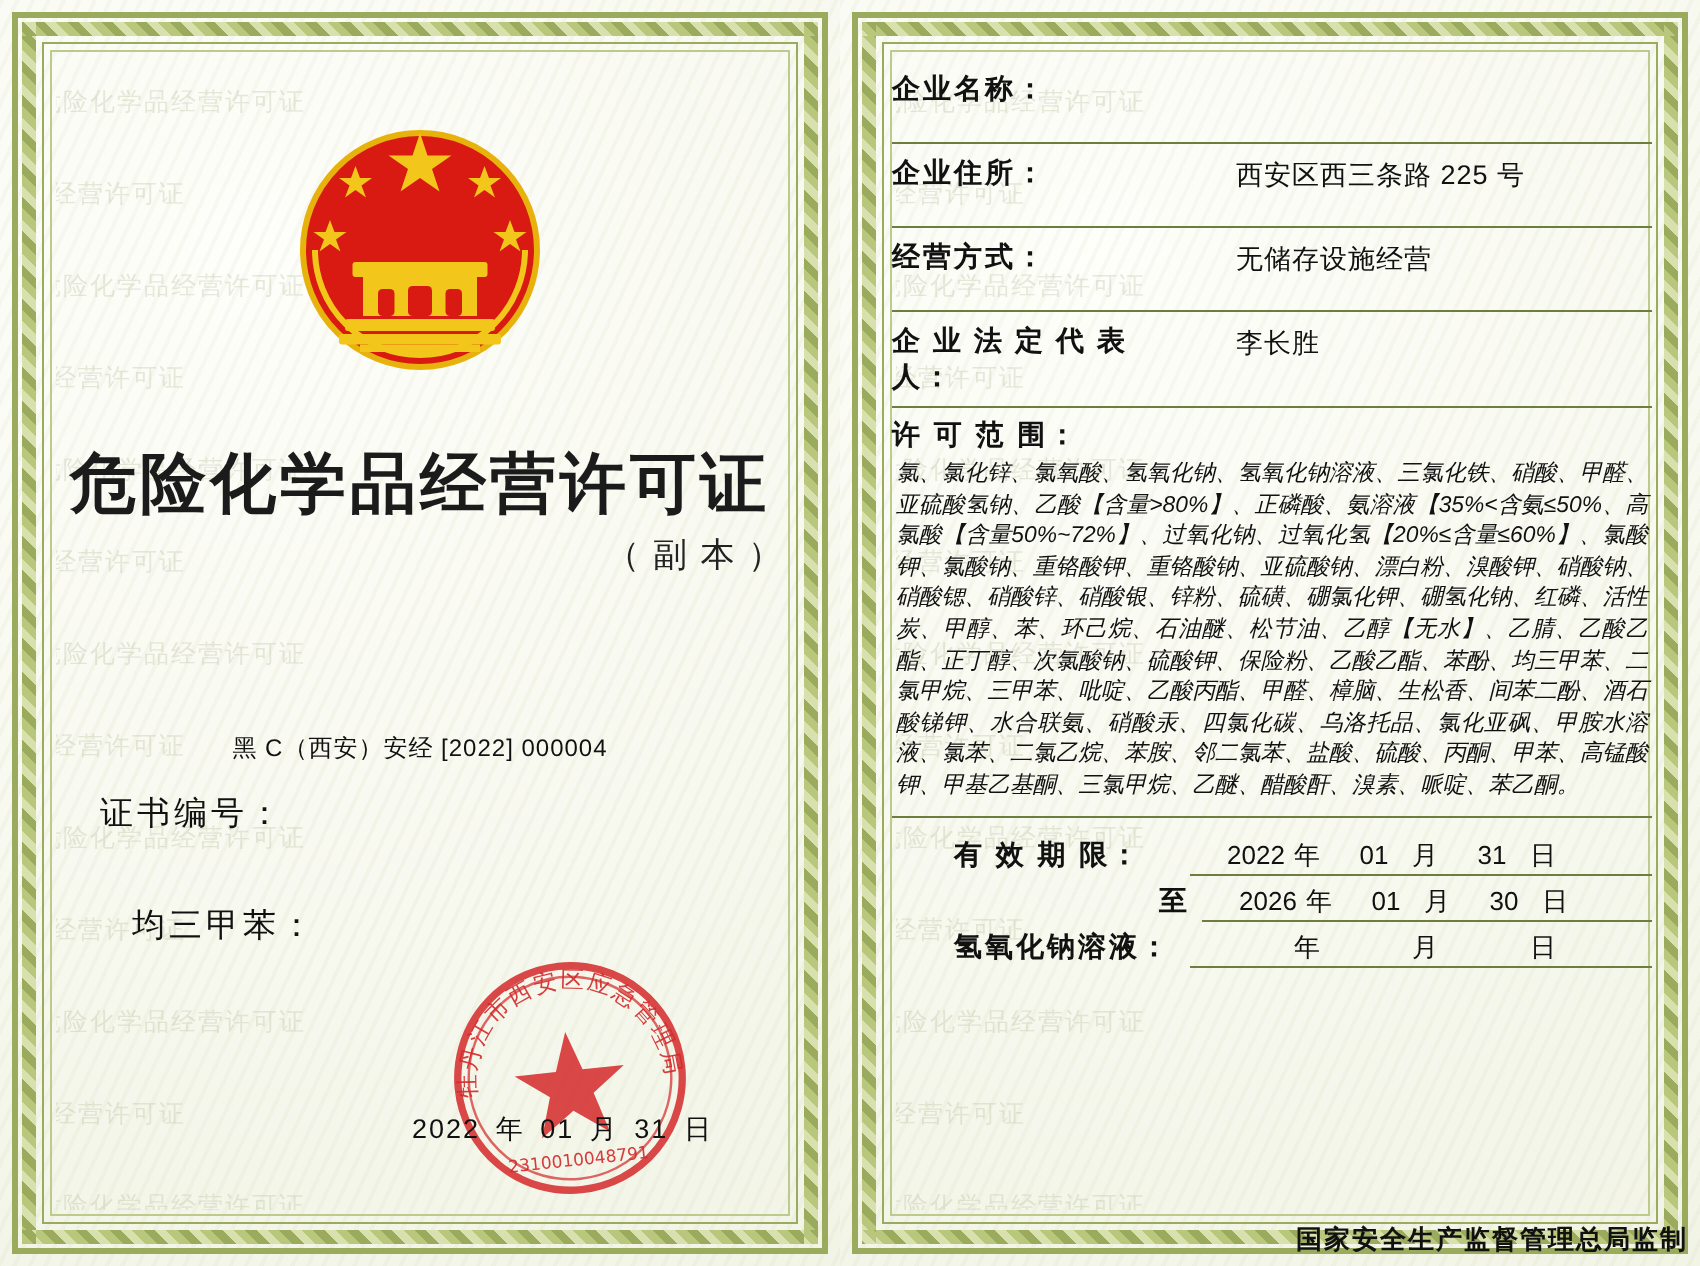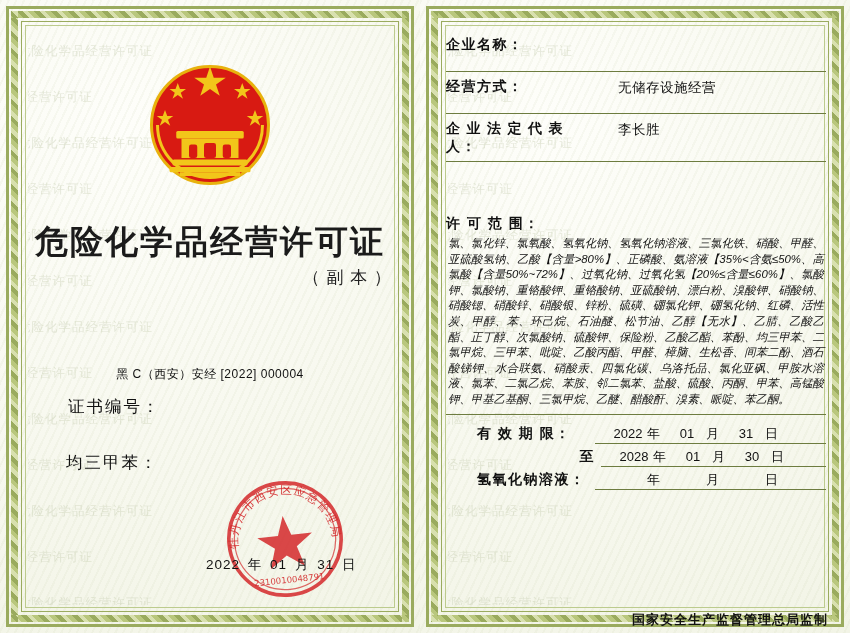--- a/index.html
+++ b/index.html
@@ -89,21 +89,21 @@
     font-size:12px;
     color:#111;
     letter-spacing:.5px;
   }
   .field-row{
     position:absolute;
     font-size:16.5px;
     color:#111;
     letter-spacing:2px;
   }
-  .f-certno{left:40px;top:368px;}
+  .f-certno{left:22px;top:368px;}
   .f-issuer{left:38px;top:424px;}
 
   .date-line{
     position:absolute;left:175px;top:528px;
     font-size:13.5px;color:#111;letter-spacing:1px;text-align:right;
   }
   .date-line span.v{padding:0 3px;}
 
   
   .seal{
@@ -132,21 +132,20 @@
   .rvalue{
     flex:1;
     font-size:13.5px;color:#111;
     padding-left:14px;
     letter-spacing:.5px;
     line-height:19px;
   }
   .scope-row{
     border-bottom:1px solid #6d7c3f;
     padding:5px 0 6px 0;
-    margin-top:48px;
   }
   .scope-head{
     font-size:14px;font-weight:bold;color:#111;letter-spacing:1.5px;
     margin-bottom:3px;
   }
   .scope-text{
     font-size:11.4px;line-height:15.6px;color:#111;
     text-align:justify;
     padding:0 2px;
     font-style:italic;
@@ -155,21 +154,21 @@
   .vrow{display:flex;align-items:center;margin-bottom:4px;}
   .vlabel{
     width:118px;flex:0 0 118px;
     font-size:14px;font-weight:bold;color:#111;letter-spacing:1.5px;
   }
   .vdates{flex:1;display:flex;align-items:center;font-size:13px;color:#111;padding-left:16px;}
   .vdates .num{display:inline-block;min-width:34px;text-align:center;}
   .vdates .unit{padding:0 10px 0 2px;}
   .underline{border-bottom:1px solid #6d7c3f;}
   .footer{
-    position:absolute;right:22px;bottom:4px;
+    position:absolute;right:6px;bottom:4px;
     font-size:13px;font-weight:bold;color:#111;letter-spacing:1px;
   }
 </style>
 </head>
 <body>
 
 <div class="page">
 
   <div class="panel left">
     <div class="border-outer"></div>
@@ -279,20 +278,24 @@
         <div>危险化学品经营许可证</div>
       <div>危险化学品经营许可证</div>
     </div>
 
     <div class="content">
 
       <div class="rrow">
         <div class="rlabel">企业名称：</div>
       </div>
 
+      <div class="rrow">
+        <div class="rlabel">企业住所：</div>
+        <div class="rvalue">西安区西三条路 225 号</div>
+      </div>
 
       <div class="rrow">
         <div class="rlabel">经营方式：</div>
         <div class="rvalue">无储存设施经营</div>
       </div>
 
       <div class="rrow">
         <div class="rlabel">企业法定代表人：</div>
         <div class="rvalue">李长胜</div>
       </div>
@@ -311,21 +314,21 @@
             <span class="num">01</span>
             <span class="unit">月</span>
             <span class="num">31</span>
             <span class="unit">日</span>
           </div>
         </div>
 
         <div class="vrow">
           <div class="vlabel" style="text-align:right;padding-right:6px;">至</div>
           <div class="vdates underline">
-            <span class="num">2028</span>
+            <span class="num">2026</span>
             <span class="unit">年</span>
             <span class="num">01</span>
             <span class="unit">月</span>
             <span class="num">30</span>
             <span class="unit">日</span>
           </div>
         </div>
 
         <div class="vrow">
           <div class="vlabel">氢氧化钠溶液：</div>

